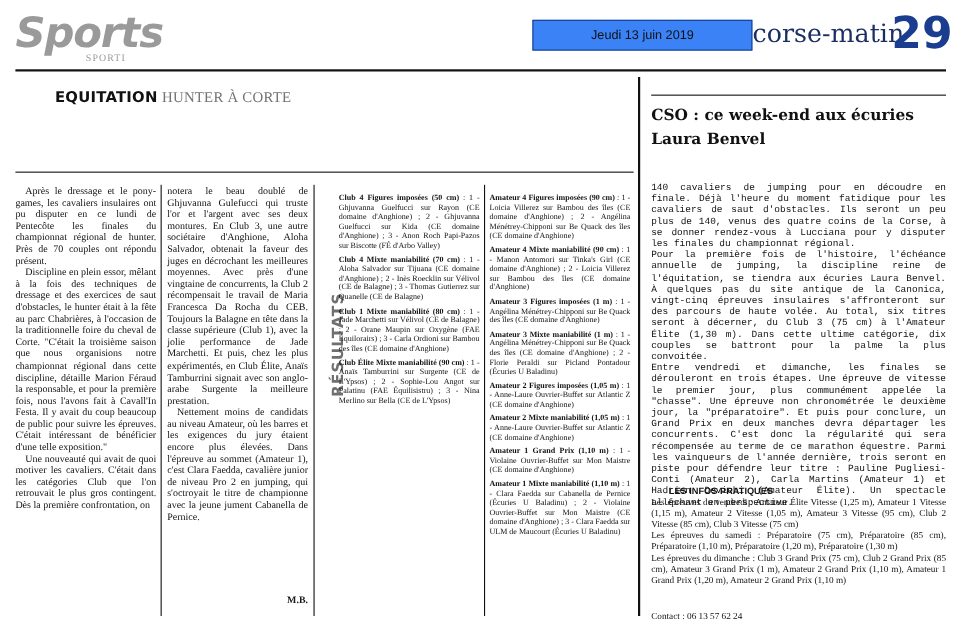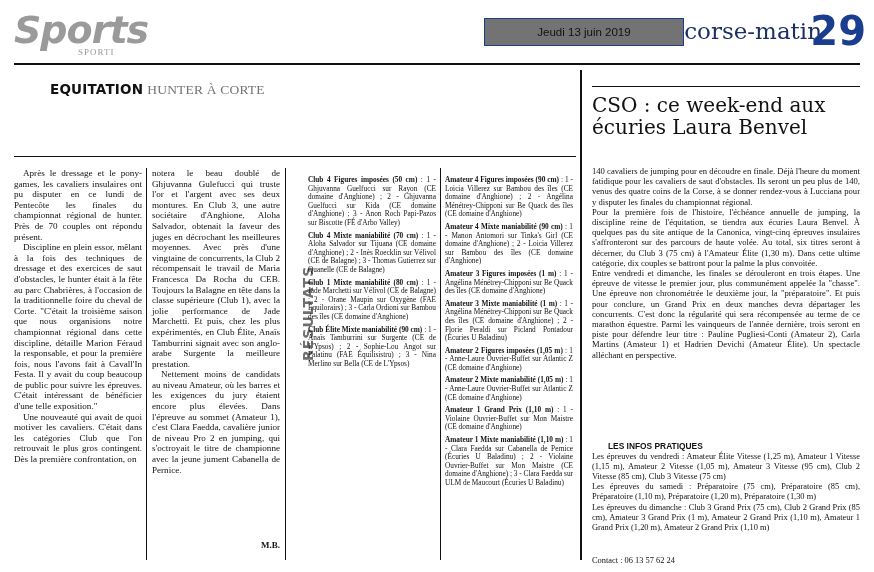--- a/index.html
+++ b/index.html
@@ -23,21 +23,21 @@
     color:#9a9a9a;
   }
   .sports-sub{
     position:absolute;left:78px;top:47px;
     font-family:Liberation Serif, serif;
     font-size:9px;letter-spacing:1px;color:#9a9a9a;
   }
   .date-box{
     position:absolute;left:484px;top:18px;width:198px;height:26px;
     border:1px solid #1a3f8f;
-    background:#737373;
+    background:#3b82f6;
   }
   .date-text{
     position:absolute;left:0;top:0;width:198px;height:26px;
     line-height:26px;text-align:center;
     font-family:"Liberation Sans", sans-serif;
     font-size:11.5px;color:#111;
   }
   .brand{
     position:absolute;right:52px;top:18px;
     font-family:"DejaVu Serif", serif;
@@ -115,25 +115,25 @@
   .vr1{left:146px;top:168px;height:392px;}
   .vr2{left:285px;top:168px;height:392px;}
   .vr3{left:440px;top:168px;height:392px;}
   .vr-right{left:580px;top:70px;height:490px;width:2px;background:#111;}
 
   
   .cso-rule-top{position:absolute;left:592px;top:86px;width:268px;height:1px;background:#111;}
   .cso-title{
     position:absolute;left:592px;top:94px;width:268px;
     font-family:"DejaVu Serif", serif;
-    font-weight:normal;font-size:20px;line-height:22px;color:#111;
+    font-weight:bold;font-size:14px;line-height:22px;color:#111;
   }
   .cso-body{
     position:absolute;left:592px;top:166px;width:268px;
-    font-family:Liberation Serif, serif;
+    font-family:Liberation Mono, monospace;
     font-size:8.6px;line-height:10.2px;text-align:justify;color:#111;
   }
   .cso-body p{margin:0;text-indent:0;}
   .infos-title{
     position:absolute;left:592px;top:441px;width:268px;
     font-family:"Liberation Sans", sans-serif;
     font-weight:bold;font-size:8.4px;color:#111;padding-left:16px;
   }
   .infos-body{
     position:absolute;left:592px;top:452px;width:268px;

